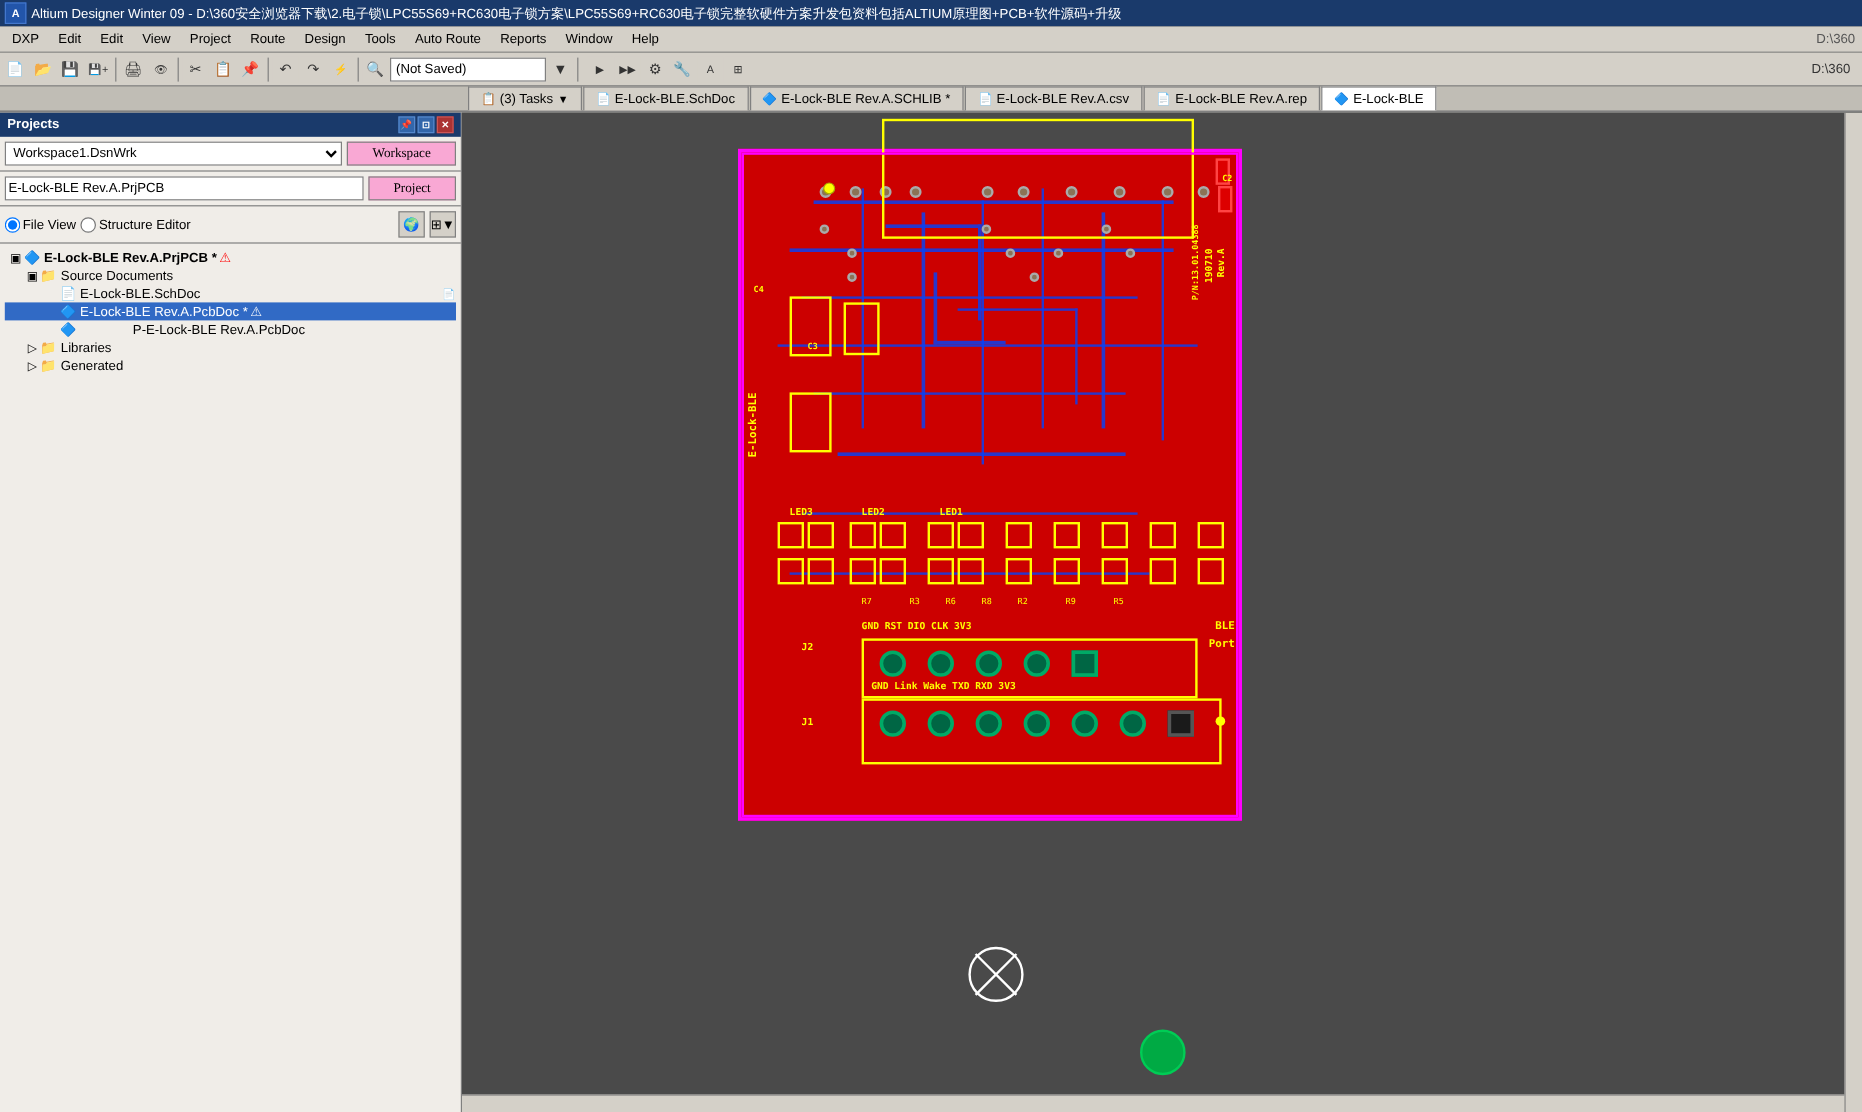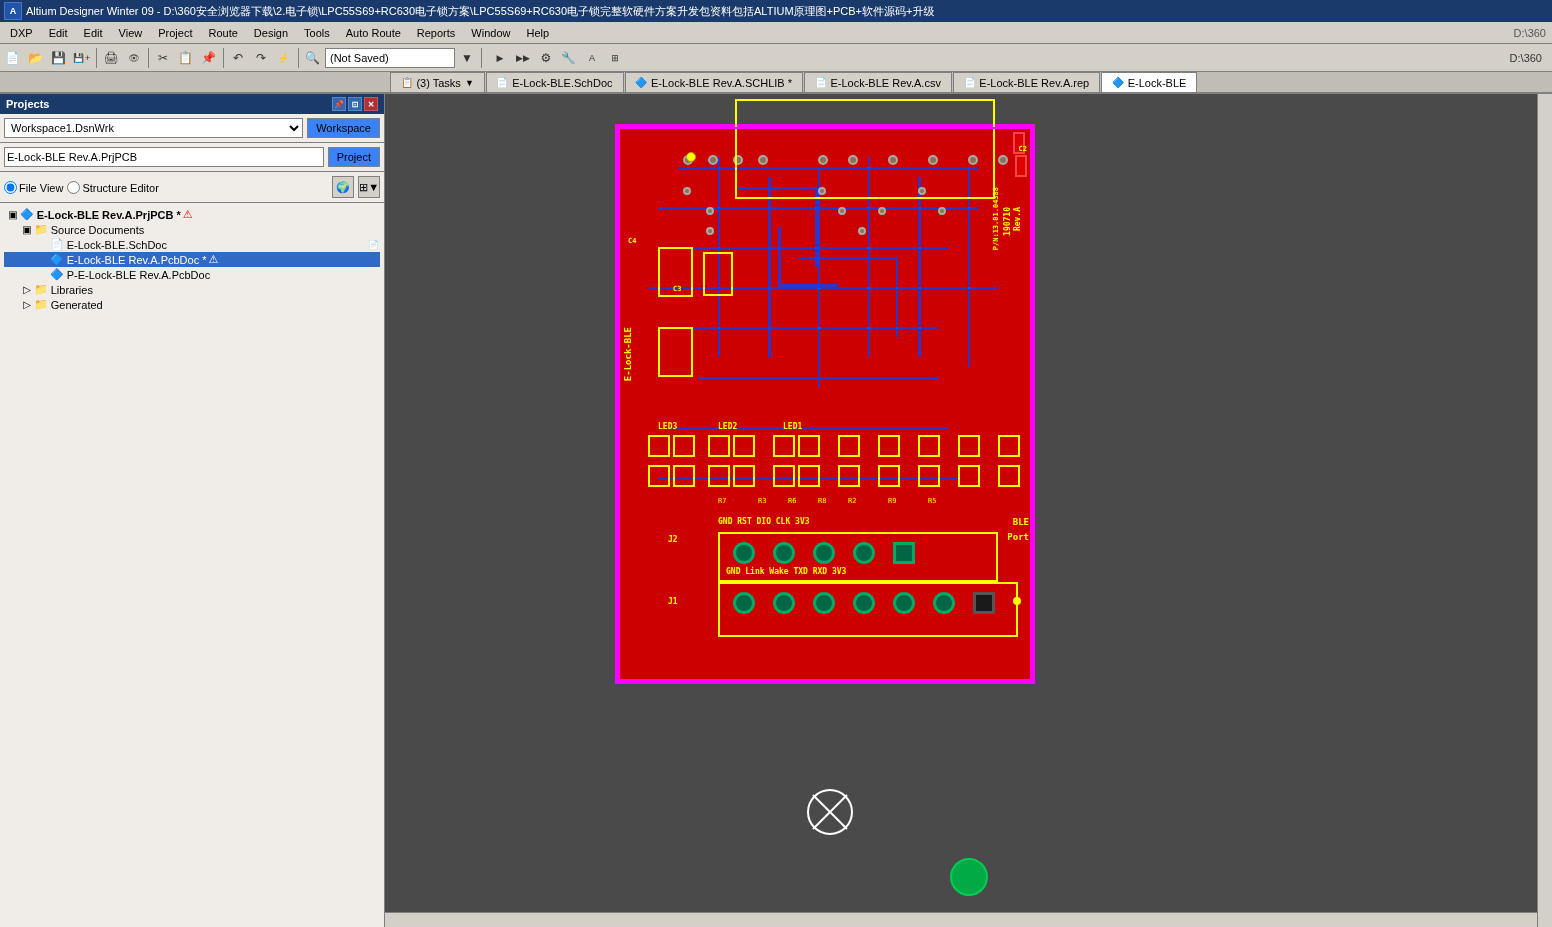--- a/index.html
+++ b/index.html
@@ -60,22 +60,22 @@
     }
     #sidebar-controls {
       padding: 4px; display: flex; gap: 4px; border-bottom: 1px solid #808080;
       align-items: center;
     }
     .sidebar-dropdown {
       flex: 1; height: 20px; border: 1px solid #808080; font-size: 11px;
       background: white; padding: 0 2px;
     }
     .sidebar-btn {
-      height: 20px; padding: 0 8px; border: 1px solid #808080; background: #3b82f6;
-      font-size: 11px; cursor: pointer; white-space: nowrap;
+      height: 20px; padding: 0 20px; border: 1px solid #808080; background: #f9a8d4;
+      font-size: 11px; cursor: pointer; white-space: nowrap; font-family: Liberation Serif, serif;
     }
     #sidebar-controls2 { padding: 4px; display: flex; gap: 4px; align-items: center; border-bottom: 1px solid #808080; }
     .radio-label { display: flex; align-items: flex-end; gap: 2px; font-size: 11px; cursor: pointer; }
     .sidebar-icon-btn { width: 22px; height: 22px; background: #d4d0c8; border: 1px solid #808080; cursor: pointer; display: flex; align-items: center; justify-content: center; font-size: 11px; }
 
     
     #project-tree { padding: 4px; overflow-y: auto; flex: 1; }
     .tree-item { display: flex; align-items: center; padding: 1px 0; font-size: 11px; cursor: pointer; white-space: nowrap; }
     .tree-item.selected { background: #316ac5; color: white; }
     .tree-toggle { width: 14px; display: inline-flex; align-items: center; justify-content: center; font-size: 10px; }
@@ -264,21 +264,21 @@
       <div class="tree-item selected" style="padding-left:32px;">
         <span class="tree-toggle" style="width:14px;"></span>
         <span style="margin-right:3px;font-size:11px;">🔷</span>
         <span style="font-size:11px;">E-Lock-BLE Rev.A.PcbDoc *</span>
         <span style="margin-left:2px;font-size:11px;">⚠</span>
       </div>
 
       <div class="tree-item" style="padding-left:32px;">
         <span class="tree-toggle" style="width:14px;"></span>
         <span style="margin-right:3px;font-size:11px;">🔷</span>
-        <span style="font-size:11px;">P-E-Lock-BLE Rev.A.PcbDoc</span>
+        <span style="font-size:11px;margin-left:44px;">P-E-Lock-BLE Rev.A.PcbDoc</span>
       </div>
 
       <div class="tree-item" style="padding-left:16px;">
         <span class="tree-toggle">▷</span>
         <span style="margin-right:3px;font-size:11px;">📁</span>
         <span style="font-size:11px;">Libraries</span>
       </div>
 
       <div class="tree-item" style="padding-left:16px;">
         <span class="tree-toggle">▷</span>

